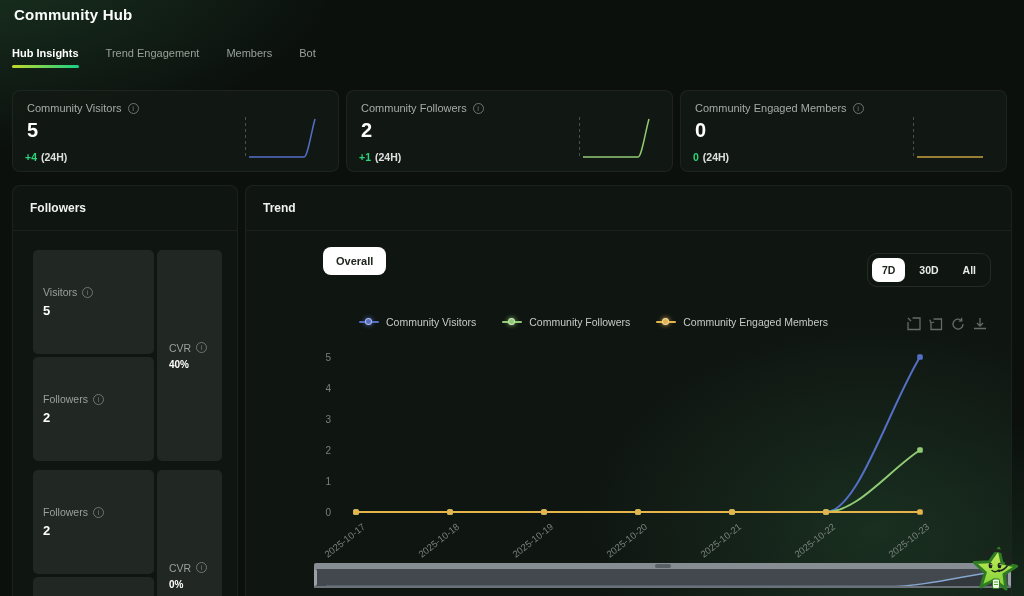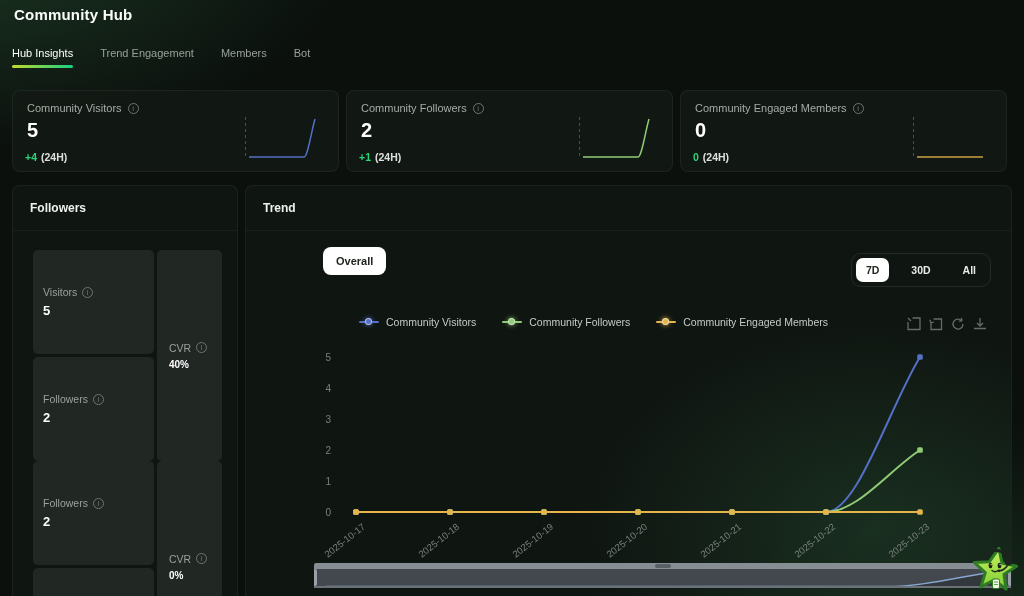--- a/index.html
+++ b/index.html
@@ -13,21 +13,21 @@
   #page::before {
     content:""; position:absolute; inset:0; pointer-events:none;
     background:
       radial-gradient(560px 300px at -40px -60px, rgba(46,98,60,.48), transparent 70%),
       radial-gradient(480px 340px at 1060px 660px, rgba(42,92,56,.42), transparent 70%);
   }
   
   .page-title { position:absolute; left:14px; top:6px; font-size:15px; font-weight:bold; color:#fbfdfb; letter-spacing:.2px; z-index:2; }
   #tabs { position:absolute; left:12px; top:47px; display:flex; gap:27px; z-index:2; }
   .tab { font-size:11px; color:#99a09a; padding-bottom:9px; position:relative; cursor:pointer; }
-  .tab.active { color:#ffffff; font-weight:normal; }
+  .tab.active { color:#ffffff; font-weight:bold; }
   .tab.active::after {
     content:""; position:absolute; left:0; right:0; bottom:0; height:3px; border-radius:2px;
     background:linear-gradient(90deg, var(--ul-from,#c3d92b), var(--ul-to,#17cf86));
   }
   
   #stat-cards { position:absolute; left:12px; top:90px; width:995px; display:flex; gap:7px; z-index:2; }
   .stat-card {
     position:relative; flex:1; height:82px; border-radius:8px;
     background:rgba(19,25,21,.78); border:1px solid rgba(255,255,255,.055);
   }
@@ -51,36 +51,36 @@
   #trend-panel::after {
     content:""; position:absolute; inset:0; pointer-events:none;
     background:radial-gradient(420px 300px at 82% 72%, rgba(48,104,64,.30), transparent 70%);
   }
   .panel-header {
     height:45px; display:flex; align-items:center; padding:0 17px;
     border-bottom:1px solid rgba(255,255,255,.05);
     font-size:12px; font-weight:bold; color:#eef1ef;
   }
   
-  .funnel-group { position:relative; margin:0 0 0 20px; width:189px; display:grid; grid-template-columns:121px 65px; grid-template-rows:104px 104px; gap:3px; }
+  .funnel-group { position:relative; margin:0 0 9px 20px; width:189px; display:grid; grid-template-columns:121px 65px; grid-template-rows:104px 104px; gap:3px; }
   .funnel-group.first { margin-top:19px; }
   .funnel-box {
     background:#212723; border-radius:5px; display:flex; flex-direction:column;
     justify-content:center; padding-left:10px; gap:5px;
   }
   .funnel-box .f-label { font-size:10.5px; color:#9aa09b; display:flex; align-items:center; gap:5px; }
   .funnel-box .f-value { font-size:13px; font-weight:bold; color:#ffffff; }
   .cvr-box { grid-column:2; grid-row:1 / span 2; padding-left:12px; }
   .cvr-box .f-value { font-size:10px; }
   
   #mode-buttons { position:absolute; left:33px; top:61px; display:flex; gap:7px; z-index:3;margin-left:44px; }
   .mode-btn { font-size:11px; padding:8px 13px; border-radius:8px; background:#2e3431; color:#8b918c; cursor:pointer; }
   .mode-btn.active { background:#ffffff; color:#20261f; font-weight:bold; }
   #range-group {
-    position:absolute; right:20px; top:67px; display:flex; align-items:center; gap:12px;
+    position:absolute; right:20px; top:67px; display:flex; align-items:center; gap:4px;
     border:1px solid rgba(255,255,255,.09); border-radius:10px; padding:4px; z-index:3;
   }
   .range-btn { font-size:10.5px; font-weight:bold; color:#e8ebe9; padding:6px 10px; border-radius:7px; cursor:pointer; }
   .range-btn.active { background:#ffffff; color:#20261f; }
   
   #legend { position:absolute; left:0; right:70px; top:130px; display:flex; justify-content:center; gap:26px; z-index:3; }
   .legend-item { display:flex; align-items:center; gap:7px; font-size:10.5px; color:#c6cbc7; cursor:pointer; }
   .legend-marker { position:relative; width:20px; height:2px; border-radius:1px; }
   .legend-marker .dot {
     position:absolute; left:6px; top:-2.6px; width:7px; height:7px; border-radius:50%;

